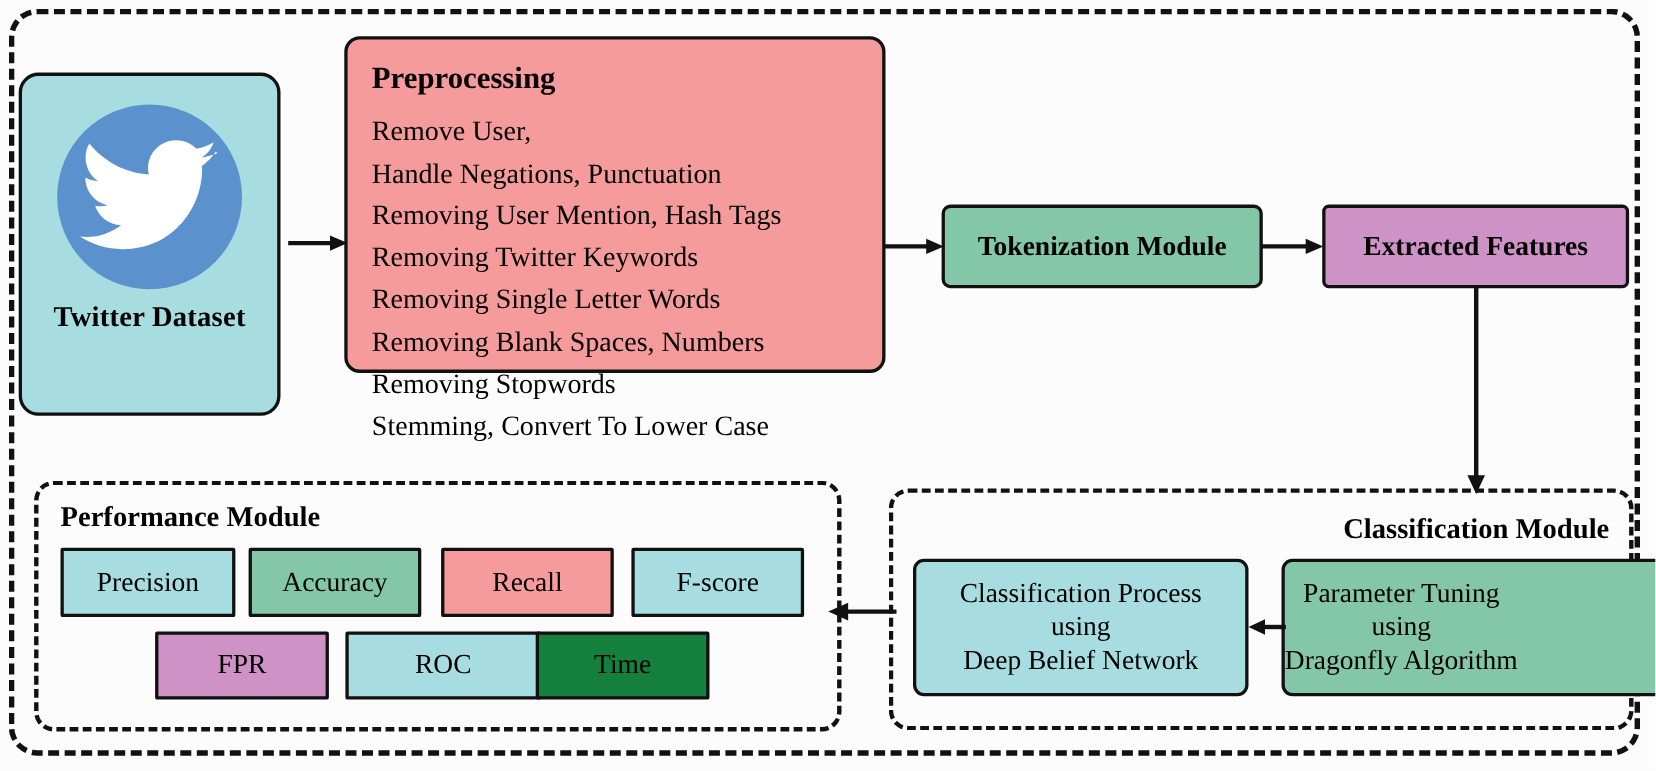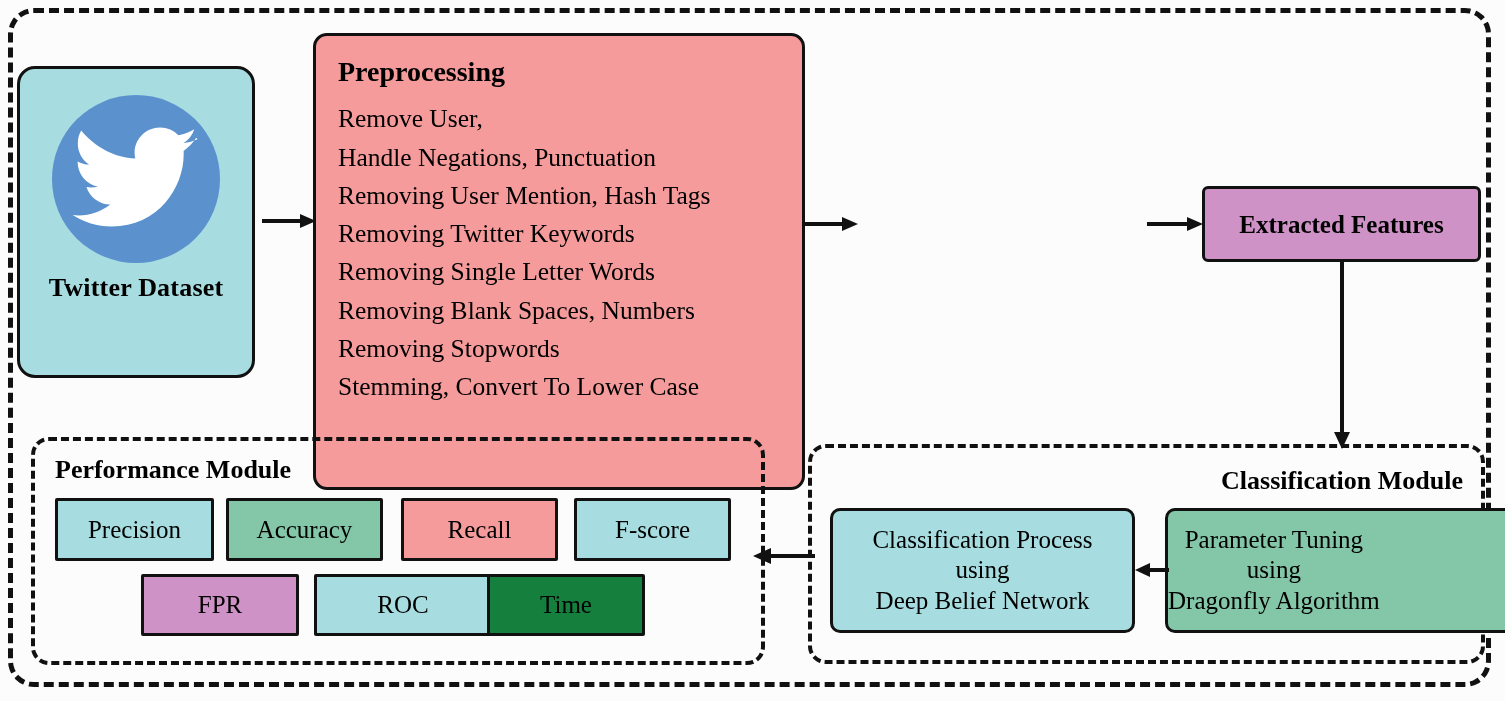--- a/index.html
+++ b/index.html
@@ -71,21 +71,21 @@
     font-weight: bold;
     font-size: 26px;
     letter-spacing: 0.2px;
   }
 
   
   .preprocessing-card {
     left: 313px;
     top: 33px;
     width: 492px;
-    height: 457px;
+    height: 306px;
     background: #f59b9b;
     border-radius: 14px;
     flex-direction: column;
     align-items: flex-start;
     justify-content: flex-start;
     padding: 20px 0 0 22px;
     text-align: left;
   }
   .preprocessing-title {
     font-weight: bold;
@@ -237,20 +237,21 @@
       <div class="preprocessing-item">Handle Negations, Punctuation</div>
       <div class="preprocessing-item">Removing User Mention, Hash Tags</div>
       <div class="preprocessing-item">Removing Twitter Keywords</div>
       <div class="preprocessing-item">Removing Single Letter Words</div>
       <div class="preprocessing-item">Removing Blank Spaces, Numbers</div>
       <div class="preprocessing-item">Removing Stopwords</div>
       <div class="preprocessing-item">Stemming, Convert To Lower Case</div>
     </div>
   </div>
 
+  <div class="node tokenization-node">Tokenization Module</div>
 
   <div class="node extracted-node">Extracted Features</div>
 
   <div class="module performance-module">
     <div class="module-title performance-title">Performance Module</div>
 
     <div class="chip chip-row1" style="left:20px; width:159px; background:#a7dde0;">Precision</div>
     <div class="chip chip-row1" style="left:191px; width:157px; background:#84c7a8;">Accuracy</div>
     <div class="chip chip-row1" style="left:366px; width:157px; background:#f59b9b;">Recall</div>
     <div class="chip chip-row1" style="left:539px; width:157px; background:#a7dde0;">F-score</div>

